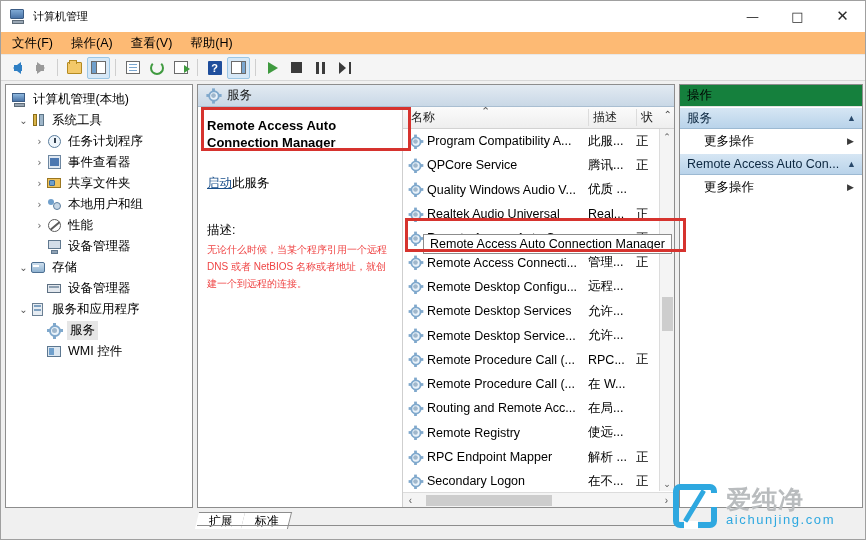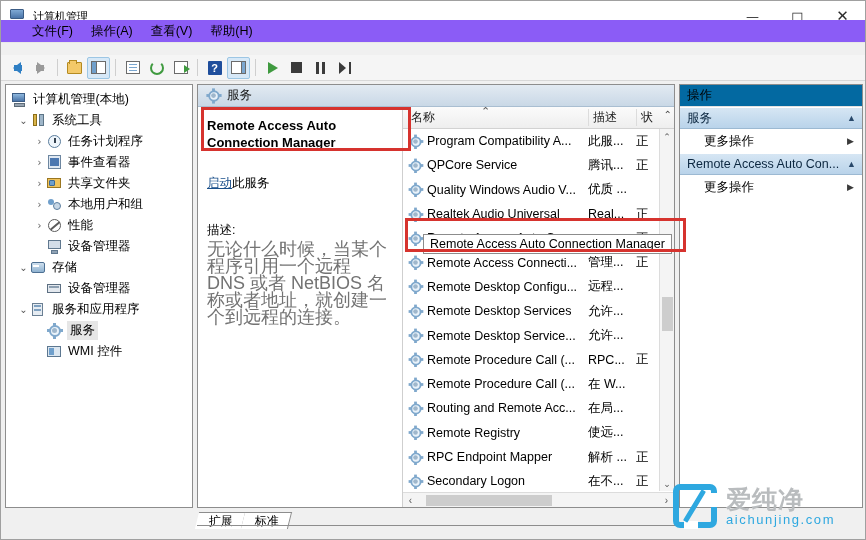--- a/index.html
+++ b/index.html
@@ -41,22 +41,22 @@
   .title-text { font-size: 11px; color: #000; }
   .winbtns { margin-left: auto; display: flex; height: 31px; }
   .winbtn {
     width: 45px; height: 31px; display: flex; align-items: center; justify-content: center;
     font-size: 13px; color: #2b2b2b; font-family: "DejaVu Sans", sans-serif;
   }
   .winbtn.close { font-size: 15px; }
 
   
   .menubar {
-    position: absolute; top: 19px; left: 0; right: 0; height: 23px;
-    background: #8b5cf6; display: flex; align-items: center; padding-left: 22px;
+    position: absolute; top: 31px; left: 0; right: 0; height: 23px;
+    background: #fdba74; display: flex; align-items: center; padding-left: 2px;
     border-bottom: 1px solid #e8e8e8;
   }
   .menuitem { padding: 2px 9px; font-size: 12.5px; color: #000; }
 
   
   .toolbar {
     position: absolute; top: 54px; left: 0; right: 0; height: 26px;
     background: #f5f5f5; border-bottom: 1px solid #d8d8d8;
     display: flex; align-items: center; padding-left: 4px; gap: 1px;
   }
@@ -157,21 +157,21 @@
 
   .mid-body { display: flex; height: 401px; }
   .detail-col {
     width: 205px; border-right: 1px solid #cfcfcf; padding: 10px 9px 0 9px; position: relative;
     background: #fff;
   }
   .svc-title { font-size: 13px; font-weight: bold; color:#000; line-height: 17px; }
   .svc-link { margin-top: 24px; font-size: 12.5px; color: #000; }
   .svc-link u { color: #1a4f8a; }
   .svc-desc-label { margin-top: 30px; font-size: 12.5px; color:#000; }
-  .svc-desc { font-size: 18px; color:#737373; line-height: 17px; margin-top: 2px; }
+  .svc-desc { font-size: 10px; color:#ef4444; line-height: 17px; margin-top: 2px; }
 
   .list-col { flex: 1; position: relative; overflow: hidden; background: #fff; }
   .lheader { display: flex; height: 22px; background: linear-gradient(#fbfbfb,#eeeeee);
              border-bottom: 1px solid #d2d2d2; align-items: center; font-size: 12px; color:#1b1b1b; }
   .lh-name { flex: 1; padding-left: 8px; position: relative; }
   .lh-name .sortasc { position:absolute; left:78px; top:-4px; font-size:11px; color:#5a5a5a; }
   .lh-desc { width: 48px; border-left: 1px solid #dcdcdc; padding-left: 4px; }
   .lh-state { width: 38px; border-left: 1px solid #dcdcdc; padding-left: 4px; position: relative; }
   .lh-state .chev { position:absolute; right:2px; top:0px; font-size:10px; color:#4a4a4a; }
 
@@ -198,21 +198,21 @@
     position:absolute; left:20px; top:127px; height:20px; padding: 0 6px;
     background:#ffffff; border:1px solid #8c8c8c;
     display:flex; align-items:center; font-size:12.5px; color:#000; white-space:nowrap; z-index: 5;
   }
 
   
   .action-pane {
     position:absolute; left: 678px; top: 3px; width: 184px; height: 424px;
     background:#ffffff; border:1px solid #8d8d8d; overflow:hidden;
   }
-  .ap-title { height: 22px; background:#0369a1; display:flex; align-items:center;
+  .ap-title { height: 22px; background:#15803d; display:flex; align-items:center;
               padding-left:7px; font-size:12.5px; color:#000; border-bottom:1px solid #e2e2e2; }
   .ap-group { height: 22px; background: linear-gradient(#d6e6f4,#b9d3ea);
               border-top:1px solid #ffffff; border-bottom:1px solid #9cb9d2;
               display:flex; align-items:center; padding: 0 6px 0 7px; font-size:12.5px; color:#0c2740; }
   .ap-group .gname { flex:1; overflow:hidden; white-space:nowrap; }
   .ap-group .tri { font-size:9px; color:#28486a; }
   .ap-item { height: 24px; display:flex; align-items:center; padding-left:24px; font-size:12.5px; color:#000; }
   .ap-item .more-tri { margin-left:auto; margin-right:8px; font-size:9px; color:#3a3a3a; }
 
   

